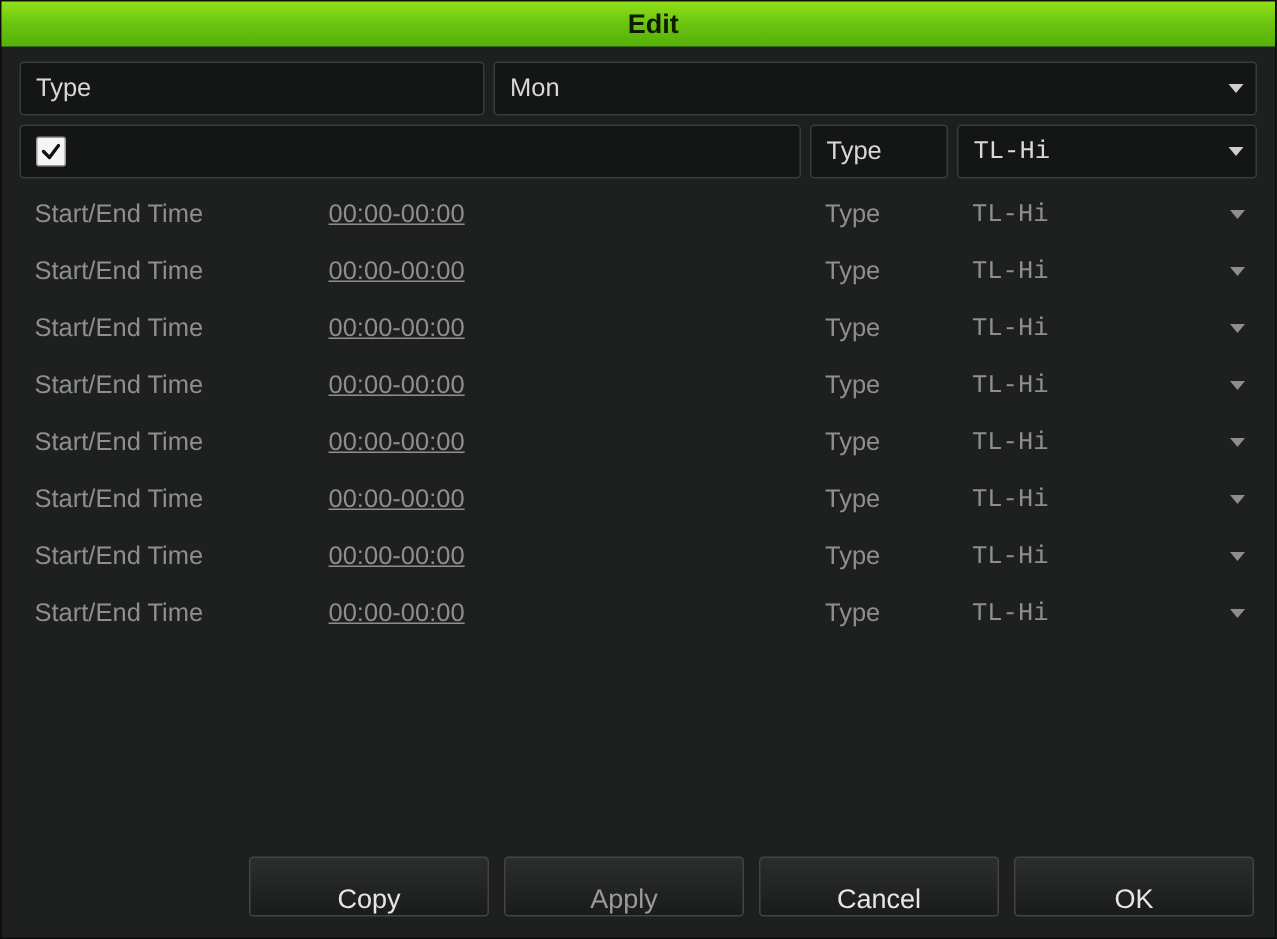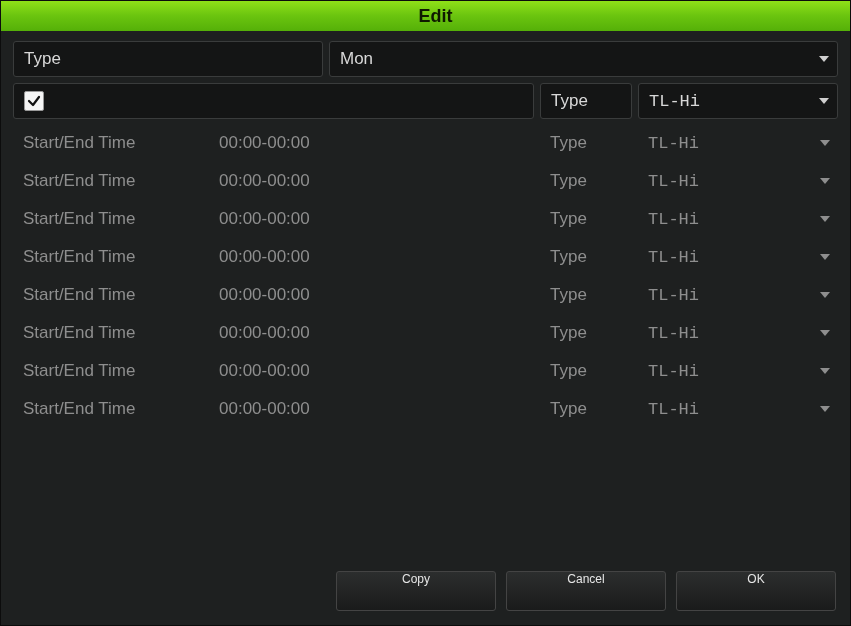--- a/index.html
+++ b/index.html
@@ -61,21 +61,21 @@
     right: 8px;
     top: 50%;
     transform: translateY(-50%);
     width: 0; height: 0;
     border-left: 5px solid transparent;
     border-right: 5px solid transparent;
     border-top: 6px solid #cfcfcf;
   }
   .dropdown-caret.dim { border-top-color: #8e8e8e; }
   .w-label-left { width: 190px; flex: 0 0 190px; }
-  .w-time { flex: 1; }
+  .w-time { flex: 1; text-decoration: underline; }
   .w-type-label { width: 92px; flex: 0 0 92px; }
   .w-type-val { width: 200px; flex: 0 0 200px; font-family: Liberation Mono, monospace; }
   .week-row .w-label-left { width: 310px; flex: 0 0 310px; }
   .week-row .w-week-val { flex: 1; }
   .checkbox {
     width: 20px; height: 20px;
     background: #f5f5f5;
     border: 1px solid #999;
     border-radius: 2px;
     display: inline-flex;
@@ -91,23 +91,23 @@
     gap: 10px;
     padding: 10px 14px 14px 14px;
   }
   .btn {
     width: 160px;
     height: 40px;
     background: linear-gradient(to bottom, #2c2e2e, #1a1b1b);
     border: 1px solid #444;
     border-radius: 3px;
     color: #e6e6e6;
-    font-size: 12px;
-    display: flex;
-    align-items: flex-start;
+    font-size: 18px;
+    display: flex;
+    align-items: flex-end;
     justify-content: center;
     cursor: pointer;
   }
   .btn.dim { color: #9a9a9a; }
   .spacer { flex: 1; }
   .rows-block { display: flex; flex-direction: column; gap: 2px; }
   .rows-block .row { gap: 6px; }
 </style>
 </head>
 <body>
@@ -269,20 +269,23 @@
         </div>
       </div>
 
     <div class="spacer"></div>
   </div>
 
   <div class="footer">
     <div class="btn">
         <span>Copy</span>
       </div>
+    <div class="btn dim">
+        <span>Apply</span>
+      </div>
     <div class="btn">
         <span>Cancel</span>
       </div>
     <div class="btn">
         <span>OK</span>
       </div>
   </div>
 </div>
 
 </body></html>

